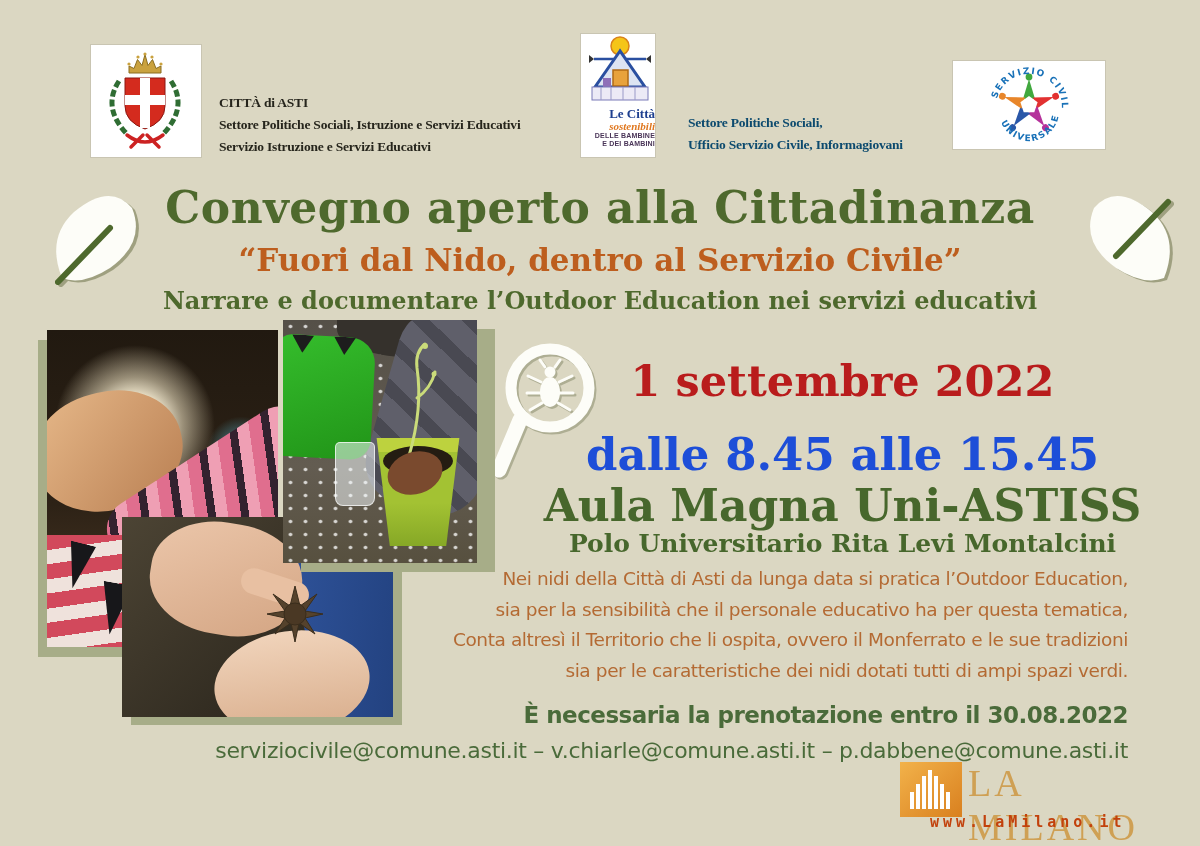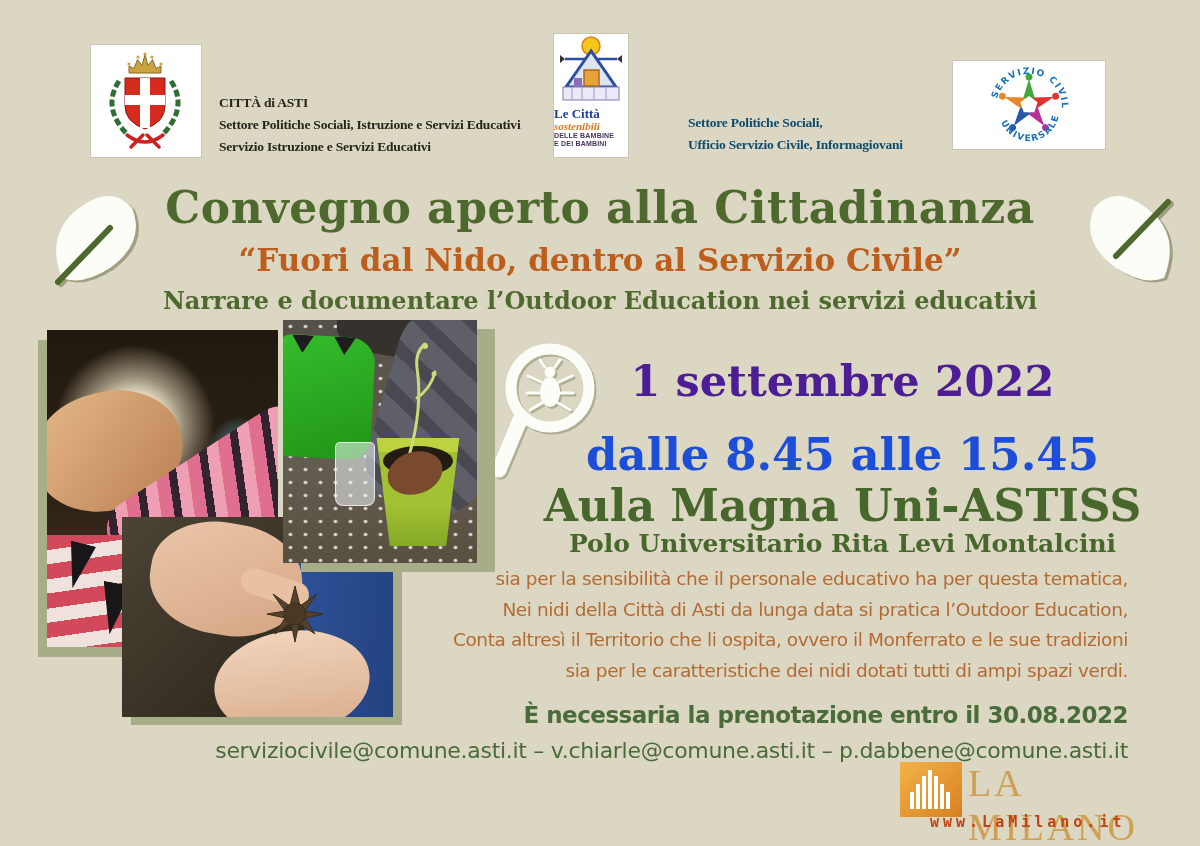--- a/index.html
+++ b/index.html
@@ -5,21 +5,21 @@
   html,body{margin:0;padding:0;background:#dbd7c2;}
   .poster{position:relative;width:1200px;height:846px;background:#dbd7c2;overflow:hidden;
           font-family:"DejaVu Serif",serif;}
   .abs{position:absolute;}
 
   
   .logo-box{position:absolute;background:#fff;border:1px solid #c9c5b2;}
   .logo-asti{left:90px;top:44px;width:110px;height:112px;}
   .asti-text{position:absolute;left:210px;top:92px;font:bold 13.5px/22px "Liberation Serif",serif;
              letter-spacing:-0.2px;color:#26251c;margin-left:9px;}
-  .logo-cities{left:553px;top:33px;width:74px;height:123px;text-align:left;}
+  .logo-cities{left:580px;top:33px;width:74px;height:123px;text-align:right;}
   .lc1{font:bold 13px/13px "Liberation Serif",serif;color:#1e3f8f;margin-top:1px;}
   .lc2{font:italic bold 11px/12px "Liberation Serif",serif;color:#e07820;}
   .lc3,.lc4{font:bold 7px/8px "Liberation Sans",sans-serif;color:#4a3558;letter-spacing:0.2px;}
   .dept-text{position:absolute;left:688px;top:112px;font:bold 13.5px/22px "Liberation Serif",serif;
              letter-spacing:-0.2px;color:#0c4a6e;}
   .logo-scu{left:952px;top:60px;width:152px;height:88px;}
 
   
   .title-main{position:absolute;left:0;right:0;top:181px;text-align:center;
               font:bold 44px/54px "DejaVu Serif",serif;color:#4e692d;letter-spacing:0.5px;}
@@ -78,21 +78,21 @@
             background:linear-gradient(180deg,#f0d3ba,#d9ae8d);transform:rotate(-8deg);}
   .p3-sleeve{position:absolute;right:-34px;top:8px;width:118px;height:230px;border-radius:34px;
              background:linear-gradient(110deg,#2f539a,#1d3a74);transform:rotate(-14deg);}
 
   
   .magnifier{position:absolute;left:486px;top:336px;filter:drop-shadow(2px 2px 0 rgba(120,125,90,.45));}
 
   
   .event{position:absolute;left:520px;top:353px;width:645px;text-align:center;
          font-family:"DejaVu Serif",serif;font-weight:bold;}
-  .event-date{font-size:43px;line-height:57px;color:#4c1d95;}
+  .event-date{font-size:43px;line-height:57px;color:#b91c1c;}
   .event-time{font-size:45px;line-height:57px;color:#1d4ed8;margin-top:16px;}
   .event-venue{font-size:44px;line-height:45px;color:#47672c;}
   .event-detail{font-size:25px;line-height:32px;color:#47672c;}
 
   
   .desc{position:absolute;left:360px;right:72px;top:564px;text-align:right;
         font-family:"DejaVu Sans",sans-serif;font-size:18.5px;line-height:30.5px;
         letter-spacing:-0.4px;color:#b46a33;}
 
   
@@ -267,22 +267,22 @@
   </svg>
 
   <div class="event">
     <div class="event-date">1 settembre 2022</div>
     <div class="event-time">dalle 8.45 alle 15.45</div>
     <div class="event-venue">Aula Magna Uni-ASTISS</div>
     <div class="event-detail">Polo Universitario Rita Levi Montalcini</div>
   </div>
 
   <div class="desc">
+    <div>Nei nidi della Città di Asti da lunga data si pratica l’Outdoor Education,</div>
     <div>sia per la sensibilità che il personale educativo ha per questa tematica,</div>
-    <div>Nei nidi della Città di Asti da lunga data si pratica l’Outdoor Education,</div>
     <div>Conta altresì il Territorio che li ospita, ovvero il Monferrato e le sue tradizioni</div>
     <div>sia per le caratteristiche dei nidi dotati tutti di ampi spazi verdi.</div>
   </div>
 
   <div class="booking-note">È necessaria la prenotazione entro il 30.08.2022</div>
   <div class="booking-emails">serviziocivile@comune.asti.it – v.chiarle@comune.asti.it – p.dabbene@comune.asti.it</div>
 
   <svg class="brand-square" width="62" height="55" viewBox="0 0 62 55">
     <defs>
       <linearGradient id="orng" x1="0" y1="0" x2="1" y2="1">

